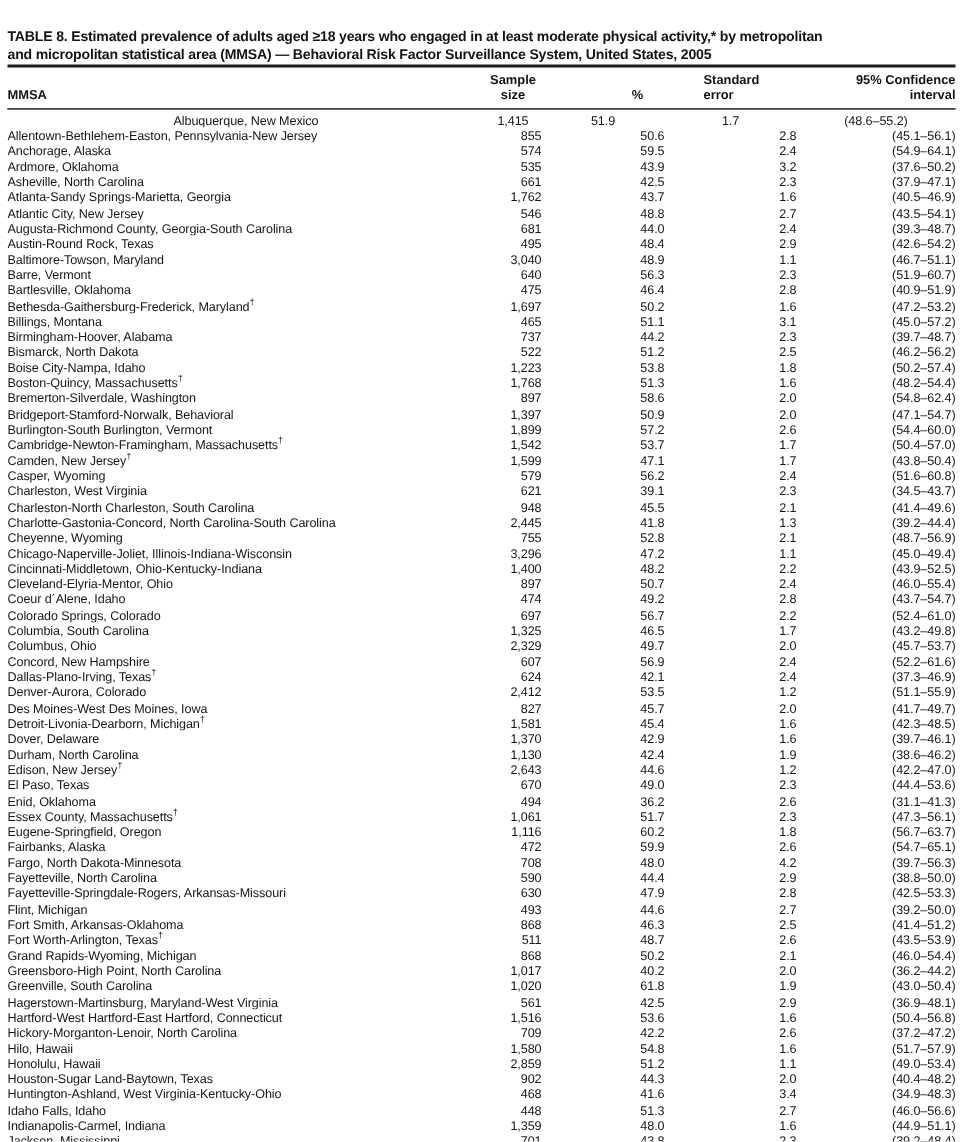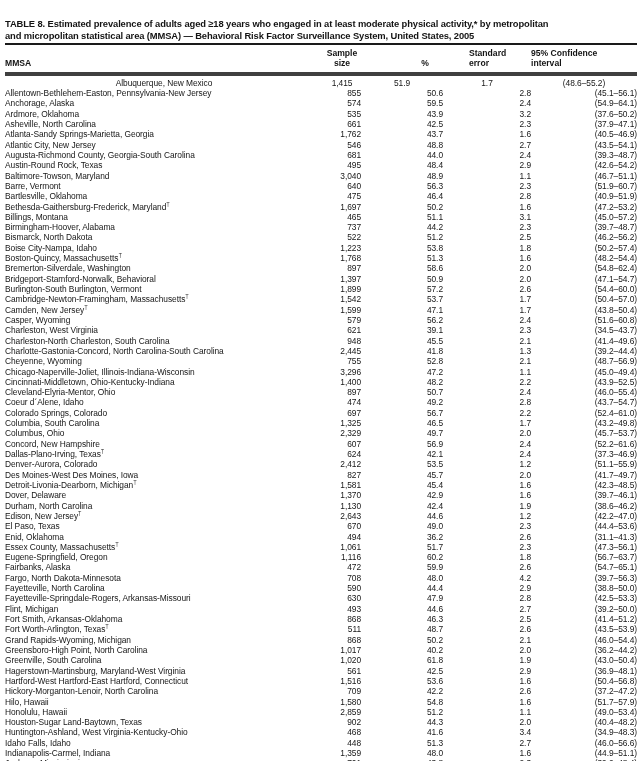--- a/index.html
+++ b/index.html
@@ -31,28 +31,28 @@
   col.w-pct    { width: 82px; }
   col.w-se     { width: 88px; }
   col.w-ci     { width: 106px; }
   thead th {
     font-weight: bold;
     font-size: 8.6px;
     line-height: 9.8px;
     vertical-align: bottom;
     padding: 4px 0 3px 0;
     white-space: pre-line;
-    border-bottom: 4px solid #404040;
+    border-bottom: 1px solid #404040;
     color: #141414;
   }
   th.c-mmsa   { text-align: left; }
   th.c-sample { text-align: center; }
   th.c-pct    { text-align: center; padding-left: 46px; }
   th.c-se     { text-align: left; padding-left: 26px; }
-  th.c-ci     { text-align: left; }
+  th.c-ci     { text-align: right; }
   tbody td {
     font-size: 8.4px;
     line-height: 10.31px;
     padding: 0;
     white-space: nowrap;
     overflow: hidden;
     letter-spacing: -0.05px;
   }
   tbody tr:first-child td { padding-top: 2px; text-align: center; }
   td.c-mmsa   { text-align: left; }

